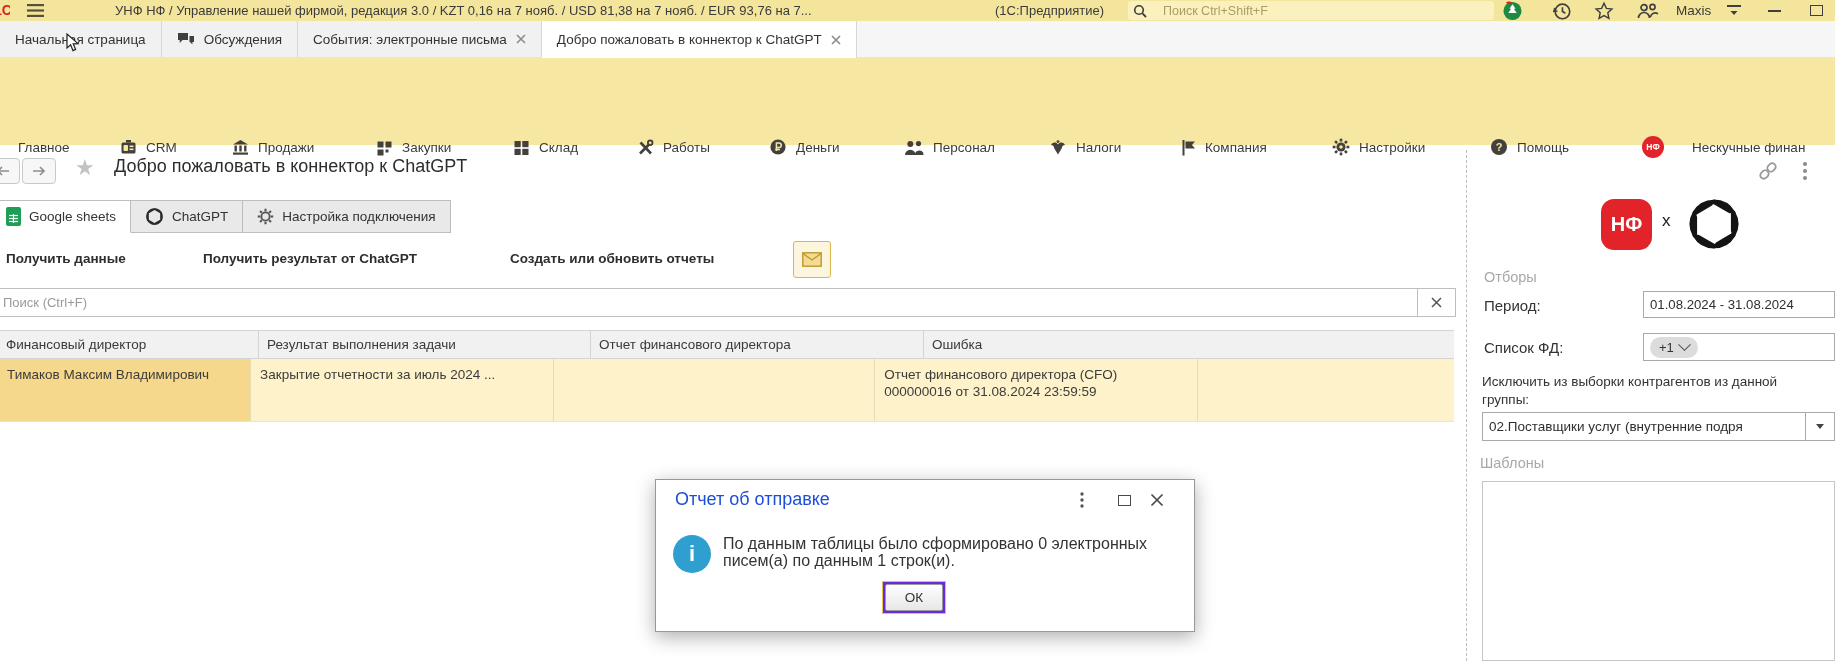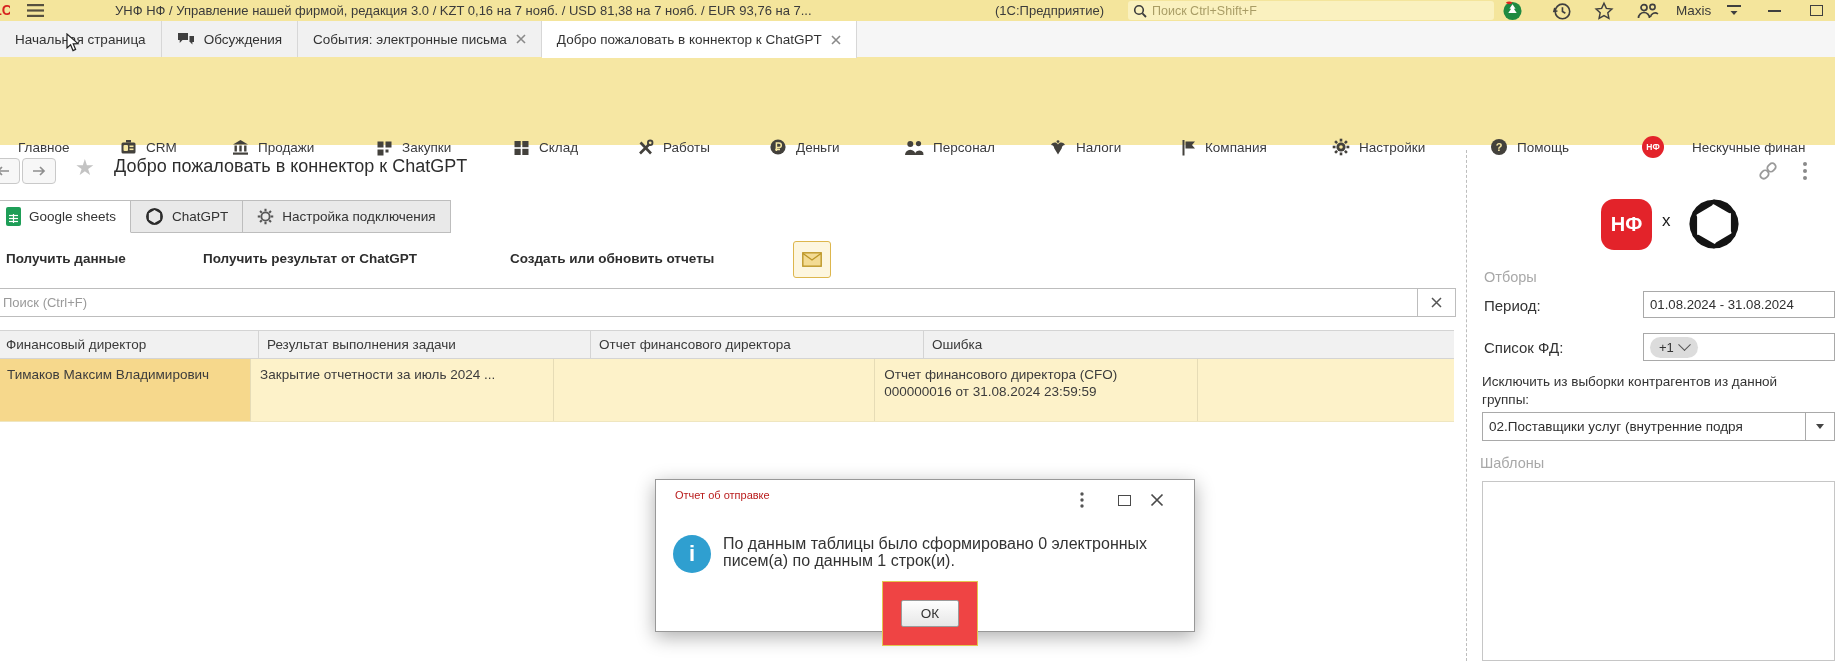--- a/index.html
+++ b/index.html
@@ -7,21 +7,21 @@
         font-family:"Liberation Sans",sans-serif;color:#3a3a3a;}
   svg{display:block;}
 
   
   .titlebar{position:absolute;left:0;top:0;width:1835px;height:21px;background:#f4e59c;border-bottom:1px solid #e3d384;}
   .logo1c{position:absolute;left:-6px;top:2px;width:16px;overflow:hidden;color:#d6231f;font-weight:bold;font-size:14px;}
   .hamburger{position:absolute;left:27px;top:4px;}
   .wtitle{position:absolute;left:115px;top:3px;font-size:13px;max-width:855px;white-space:nowrap;overflow:hidden;color:#3b3b3b;}
   .wapp{position:absolute;left:995px;top:3px;font-size:13px;color:#3b3b3b;}
   .gsearch{position:absolute;left:1128px;top:1px;width:366px;height:19px;background:#faf1bf;border-radius:3px;display:flex;align-items:center;padding:0 5px;box-sizing:border-box;}
-  .gsearch span{font-size:12.5px;color:#a99d66;margin-left:5px;}
+  .gsearch span{font-size:12.5px;color:#a99d66;margin-left:16px;}
   .tbi{position:absolute;top:0;height:21px;display:flex;align-items:center;}
   .username{font-size:13.5px;color:#3a3a3a;}
   .winbar{width:13px;height:2px;background:#3f3f3f;}
   .winmax{width:11px;height:9px;border:1.6px solid #3f3f3f;background:transparent;}
 
   
   .tabbar{position:absolute;left:0;top:21px;width:1835px;height:36px;background:#f6f6f6;border-bottom:1px solid #d7d7d7;display:flex;}
   .tab{height:36px;display:flex;align-items:center;gap:9px;padding:0 15px;font-size:13.5px;color:#333;
        background:#f1f1f1;border-right:1px solid #d7d7d7;box-sizing:border-box;white-space:nowrap;}
   .tab.active{background:#fff;height:37px;z-index:2;}
@@ -73,27 +73,27 @@
   .chip{margin:3px 0 0 6px;height:21px;border-radius:11px;background:#dcdcdc;display:inline-flex;align-items:center;padding:0 9px;gap:6px;font-size:13px;color:#333;}
   .chev{width:8px;height:8px;border-right:1.6px solid #555;border-bottom:1.6px solid #555;transform:rotate(45deg) translate(-2px,-2px);}
   .exline{position:absolute;width:353px;font-size:13.5px;color:#333;white-space:nowrap;overflow:hidden;}
   .dd-btn{position:absolute;left:1805px;top:412px;width:30px;height:29px;border:1px solid #a9a9a9;background:#fff;box-sizing:border-box;display:flex;align-items:center;justify-content:center;}
   .tri{width:0;height:0;border-left:4px solid transparent;border-right:4px solid transparent;border-top:5px solid #444;}
   .tplbox{position:absolute;left:1482px;top:481px;width:353px;height:180px;border:1px solid #c6c6c6;background:#fff;box-sizing:border-box;}
 
   
   .dialog{position:absolute;left:655px;top:479px;width:540px;height:153px;background:#fff;border:1px solid #989898;
           box-shadow:0 5px 18px rgba(0,0,0,0.32);z-index:20;box-sizing:border-box;}
-  .dlg-title{position:absolute;left:19px;top:9px;font-size:11px;color:#b91c1c;}
+  .dlg-title{position:absolute;left:19px;top:9px;font-size:18px;color:#1d4ed8;}
   .dlg-ctl{position:absolute;display:flex;align-items:center;justify-content:center;}
   .dlg-max{left:462px;top:15px;width:13px;height:11px;border:1.6px solid #4a4a4a;box-sizing:border-box;}
   .dlg-info{position:absolute;left:17px;top:55px;width:38px;height:38px;border-radius:50%;background:#2f9fd0;color:#fff;
             display:flex;align-items:center;justify-content:center;font-size:22px;font-weight:bold;}
   .dlg-msg{position:absolute;left:67px;top:55px;width:445px;font-size:16px;line-height:17px;color:#333;}
-  .okwrap{position:absolute;left:226px;top:101px;border:1px solid #e2c84f;padding:18px;background:#ef4444;}
+  .okwrap{position:absolute;left:226px;top:101px;border:1px solid #e2c84f;padding:2px;background:#6d28d9;}
   .okbtn{width:56px;height:25px;border:1px solid #9b9b9b;border-radius:2px;background:linear-gradient(#fefefe,#e7e7e7);
          font-size:13.5px;color:#333;display:flex;align-items:center;justify-content:center;}
 
   .cursor{position:absolute;left:66px;top:33px;z-index:60;}
 </style>
 </head>
 <body>
 
 <div id="root">
 

